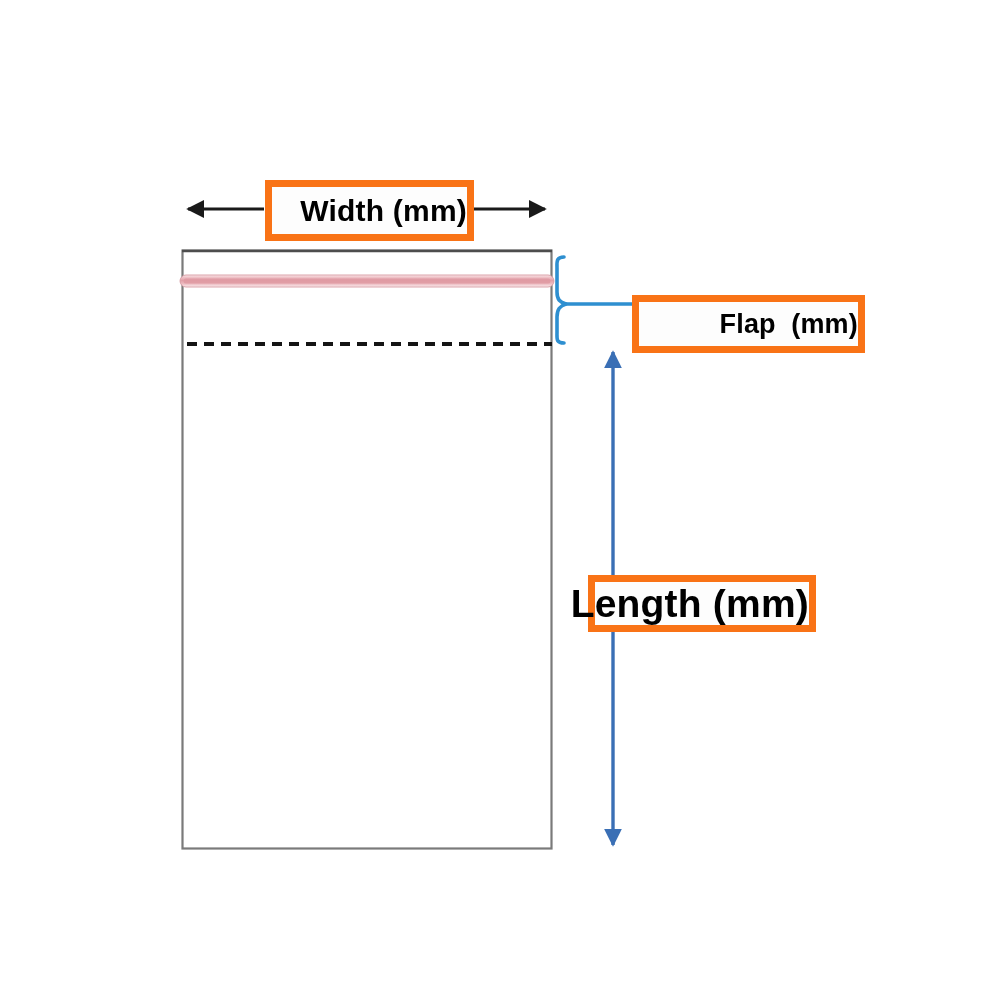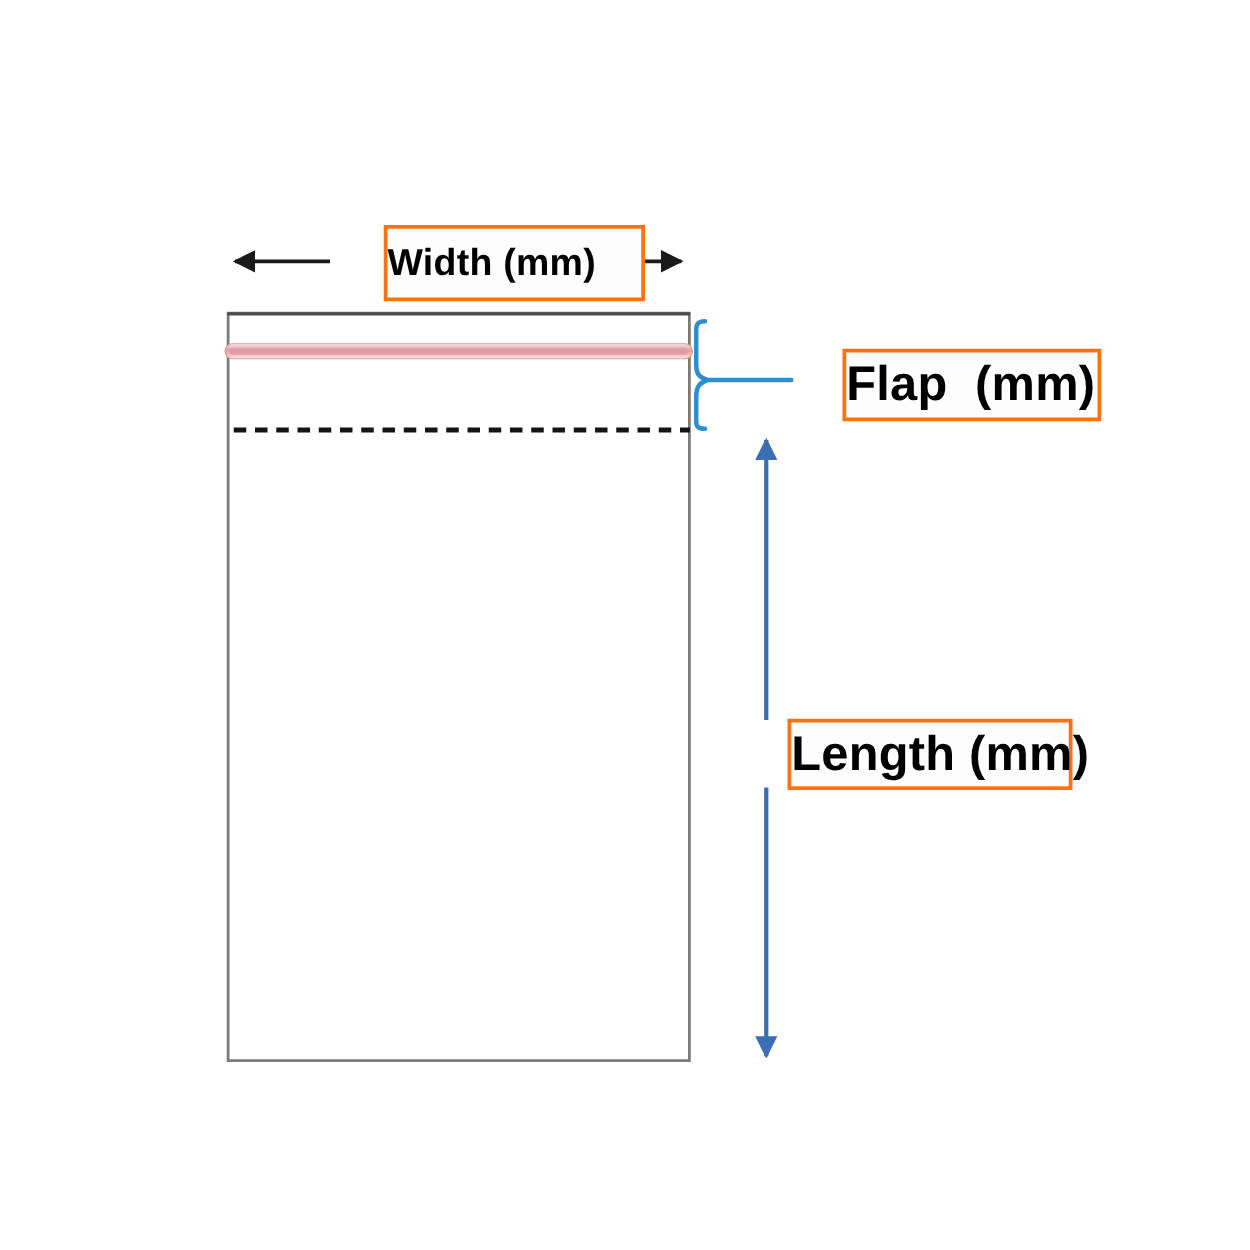--- a/index.html
+++ b/index.html
@@ -22,45 +22,44 @@
   #diagram-svg {
     position: absolute;
     left: 0;
     top: 0;
     width: 1000px;
     height: 1000px;
   }
   .label-box {
     position: absolute;
     background: #fdfdfd;
-    border: 3px solid #f97316;
+    border: 7px solid #f97316;
     box-sizing: border-box;
     display: flex;
     align-items: center;
-    justify-content: flex-start;
+    justify-content: flex-end;
     color: #000000;
     font-weight: bold;
     letter-spacing: 0.2px;
     white-space: pre;
     z-index: 5;
-    margin-left: 42px;
   }
   #width-label {
     left: 265px;
     top: 180px;
     width: 209px;
     height: 61px;
     font-size: 30px;
   }
   #flap-label {
     left: 632px;
-    top: 279px;
-    width: 207px;
+    top: 295px;
+    width: 233px;
     height: 58px;
-    font-size: 39px;
+    font-size: 27px;
   }
   #length-label {
     left: 588px;
     top: 575px;
     width: 228px;
     height: 57px;
     font-size: 39px;
   }
 </style>
 </head>

